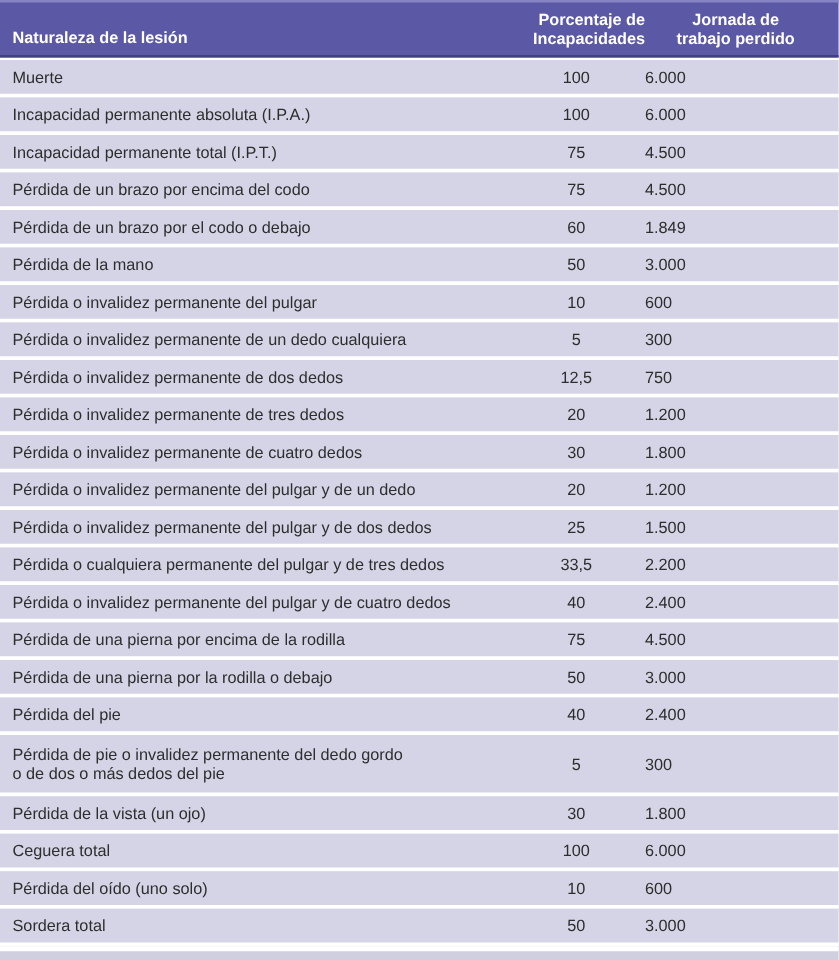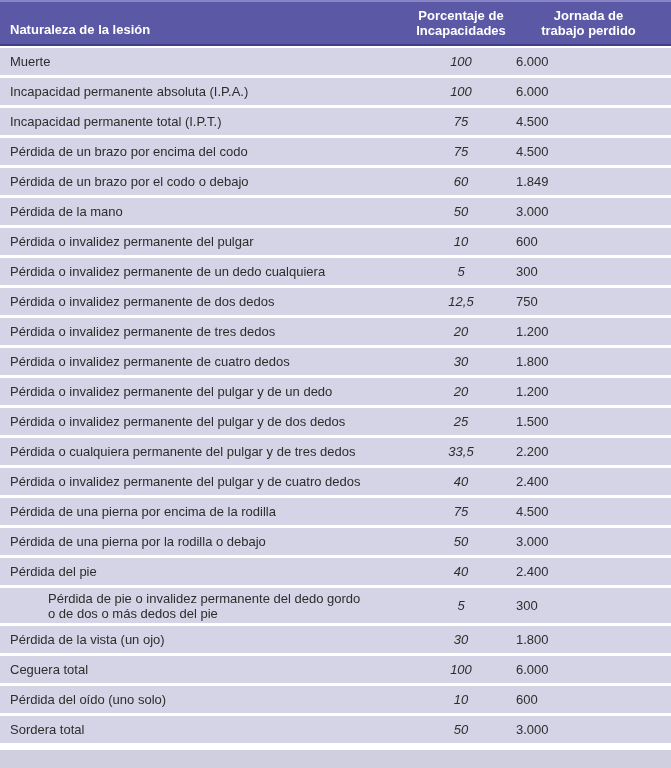--- a/index.html
+++ b/index.html
@@ -38,21 +38,21 @@
     color:var(--header-text);
     font-weight:bold;
     font-size:13px;
   }
   .th-lesion{
     flex:1;
     padding:0 0 7px 10px;
   }
   .th-pct{
     width:110px;flex:0 0 110px;
-    text-align:center;
+    text-align:right;
     line-height:15px;
     padding-bottom:6px;
   }
   .th-days{
     width:145px;flex:0 0 145px;
     text-align:center;
     line-height:15px;
     padding-bottom:6px;
   }
   
@@ -63,31 +63,30 @@
   .row{
     display:flex;
     align-items:center;
     height:30px;box-sizing:border-box;
     background:var(--row-bg);
     border-bottom:3px solid var(--separator);
     color:var(--row-text);
     font-size:13px;
     padding-right:10px;
   }
-  .row.tall{height:38px;padding-left:38px;}
+  .row.tall{height:49px;}
   .c-lesion{
     flex:1;
     padding-left:10px;
     white-space:pre-line;
     line-height:15px;
   }
   .c-pct{
     width:110px;flex:0 0 110px;
     text-align:center;
-    font-style:italic;
   }
   .c-days{
     width:145px;flex:0 0 145px;
     text-align:left;
   }
   
   .bottom-strip{
     flex:1;
     background:var(--footer-bg);
     border-top:4px solid var(--separator);

